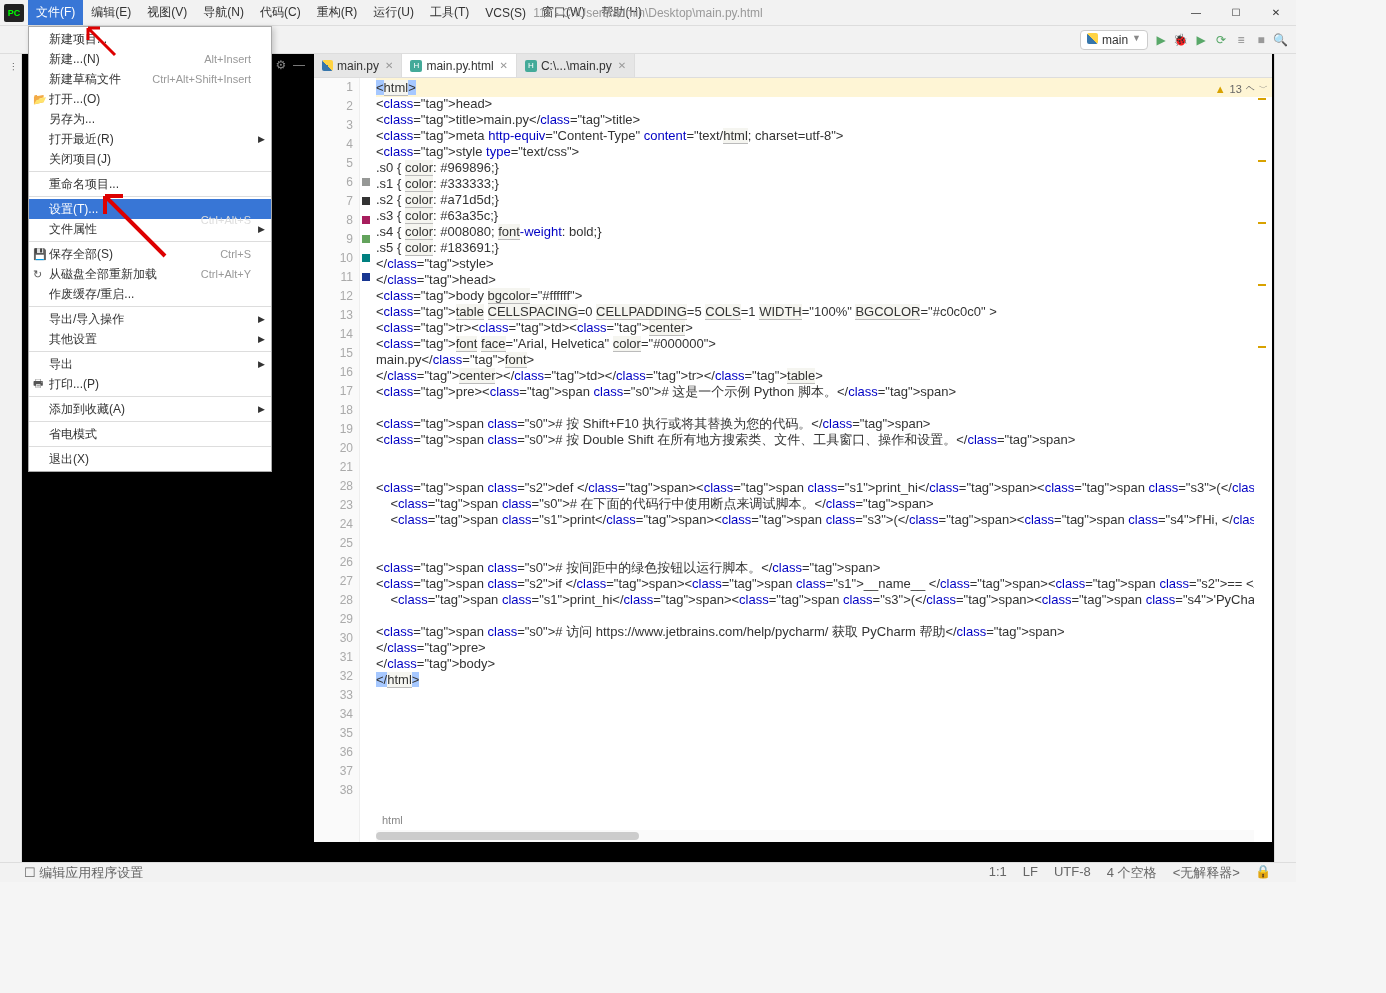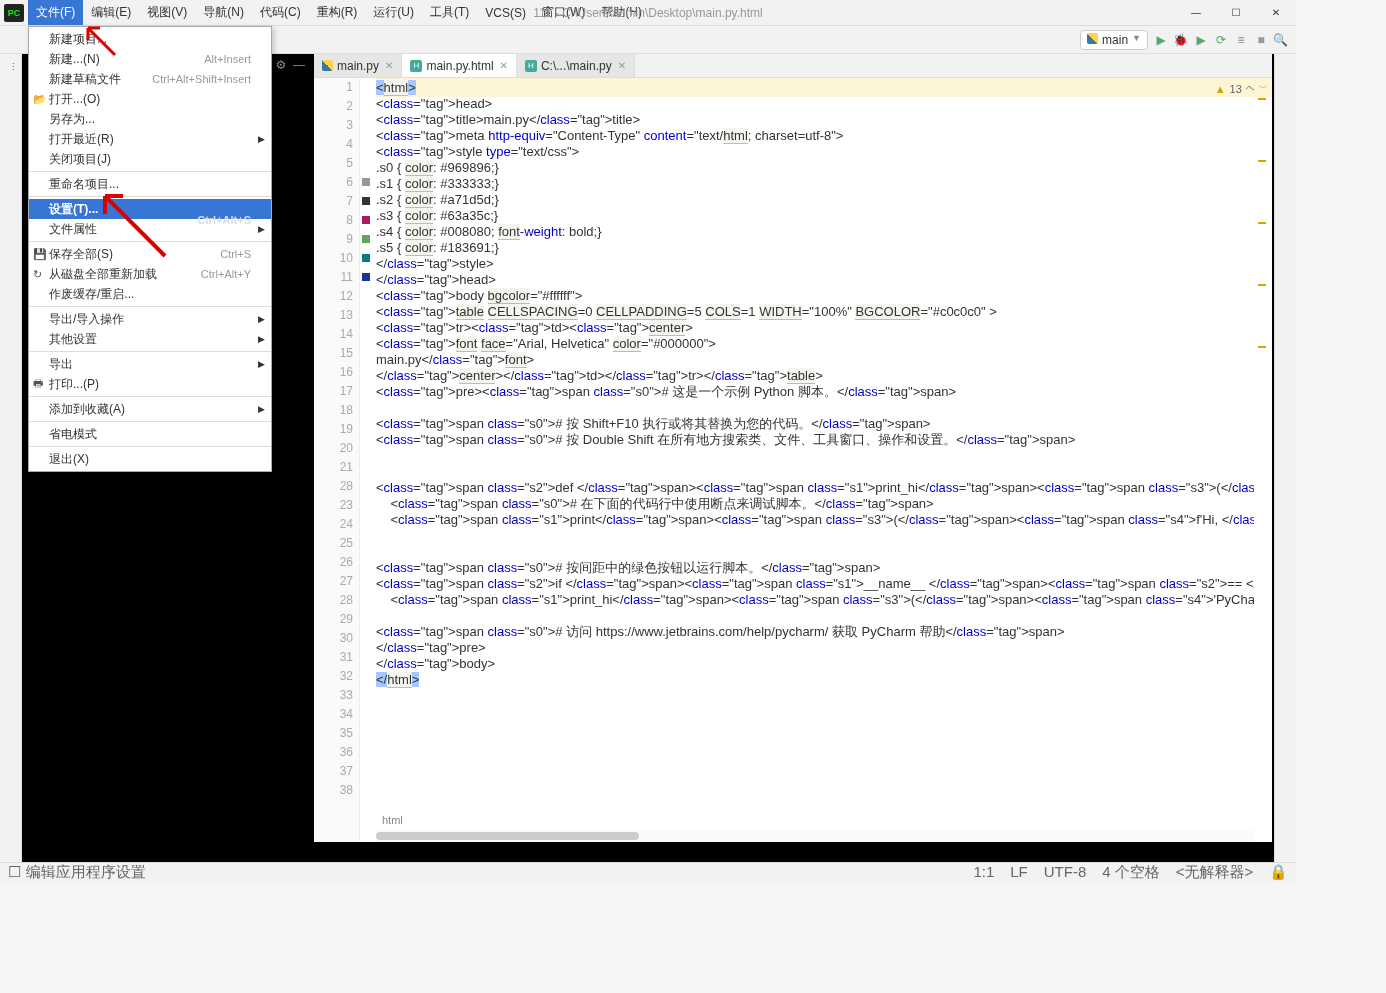--- a/index.html
+++ b/index.html
@@ -15,21 +15,21 @@
 .win-btn { width:40px; height:26px; display:flex; align-items:center; justify-content:center; cursor:pointer; font-size:10px; }
 .toolbar { height:28px; background:#f2f2f2; display:flex; align-items:center; border-bottom:1px solid #ddd; position:relative; }
 .crumb { margin-left:32px; font-weight:bold; }
 .tool-right { margin-left:auto; display:flex; align-items:center; gap:6px; padding-right:8px; }
 .run-config { border:1px solid #ccc; border-radius:4px; padding:2px 6px; display:flex; align-items:flex-start; gap:4px; background:#fff; }
 .py-ico { width:11px; height:11px; background:linear-gradient(45deg,#3776ab 50%,#ffd343 50%); border-radius:2px; }
 .t-icon { width:14px; height:14px; display:flex; align-items:center; justify-content:center; font-size:12px; color:#888; }
 .green-play { color:#59a869; }
 .dropdown-menu { position:absolute; left:28px; top:26px; width:244px; background:#fff; border:1px solid #aaa; box-shadow:2px 2px 6px rgba(0,0,0,0.2); z-index:100; padding:2px 0; }
 .dm-item { height:20px; padding:0 20px; display:flex; align-items:center; cursor:pointer; position:relative; }
-.dm-item.sel { background:#3876d6; color:#fff;font-weight:bold; }
+.dm-item.sel { background:#3876d6; color:#fff; }
 .dm-sep { height:1px; background:#ddd; margin:2px 0; }
 .dm-sc { margin-left:auto; color:#999; font-size:11px; }
 .dm-item.sel .dm-sc { color:#ddd;margin-top:22px; }
 .dm-arrow { position:absolute; right:6px; font-size:9px; }
 .dm-ico { position:absolute; left:4px; font-size:11px; color:#555; }
 .arrow-red { position:absolute; z-index:101; pointer-events:none; }
 .arrow1 { left:80px; top:20px; width:40px; height:40px; }
 .arrow2 { left:95px; top:186px; width:80px; height:80px; }
 .arrow-red svg { width:100%; height:100%; }
 .left-strip { position:absolute; left:0; top:54px; width:22px; height:820px; background:#f2f2f2; border-right:1px solid #ddd; }
@@ -49,21 +49,21 @@
 .code-area { position:absolute; left:62px; top:0; right:18px; bottom:0; white-space:pre; line-height:19px; overflow:hidden; }
 .code-area .cl { height:16px; }
 .problems-badge { position:absolute; right:4px; top:4px; display:flex; align-items:center; gap:4px; color:#666; font-size:11px; z-index:5; }
 .warn-tri { color:#d8a200; }
 .right-marks { position:absolute; right:6px; top:20px; width:8px; }
 .right-marks div { height:2px; margin-bottom:60px; }
 .scrollx { position:absolute; left:62px; bottom:0; right:18px; height:12px; background:#fafafa; }
 .scrollx-thumb { position:absolute; left:0; width:30%; height:8px; top:2px; background:#ccc; border-radius:4px; }
 .crumb-bar { position:absolute; left:62px; bottom:14px; color:#888; font-size:11px; padding:2px 6px; }
 .right-strip { position:absolute; right:0; top:54px; width:22px; bottom:20px; background:#f2f2f2; border-left:1px solid #ddd; }
-.status { position:absolute; left:0; right:0; bottom:0; height:20px; background:#f2f2f2; border-top:1px solid #ddd; display:flex; align-items:flex-end; padding:0 8px; font-size:15px; color:#666; }
+.status { position:absolute; left:0; right:0; bottom:0; height:20px; background:#f2f2f2; border-top:1px solid #ddd; display:flex; align-items:flex-end; padding:0 24px; font-size:13px; color:#666; }
 .status-r { margin-left:auto; display:flex; gap:16px; }
 .attr { color:#0000c4; }
 .hl-under { color:#333; border-bottom:1px solid #bbb; background:#f5f5f0; }
 .sel-code { background:#a6c8ff; }
 </style>
 </head>
 <body>
 
 <div class="window">
   <div class="titlebar">

